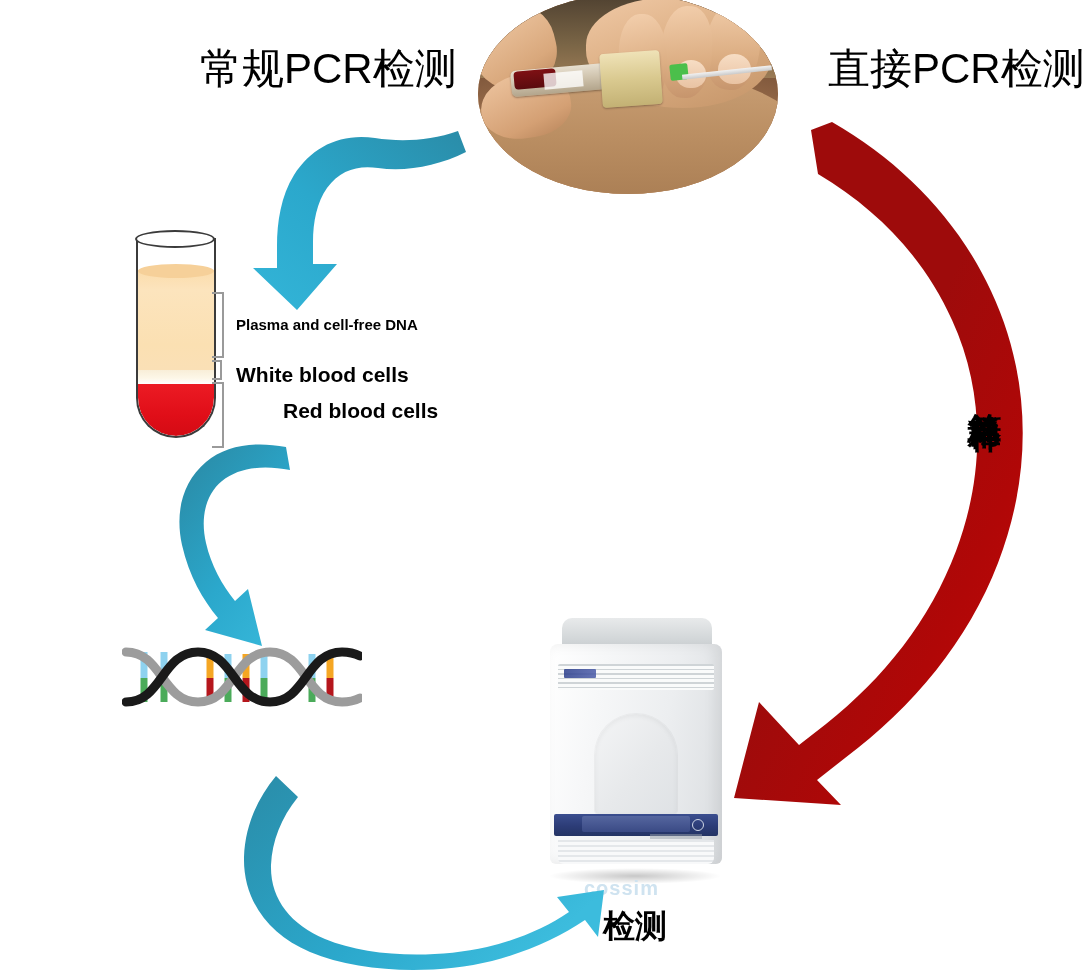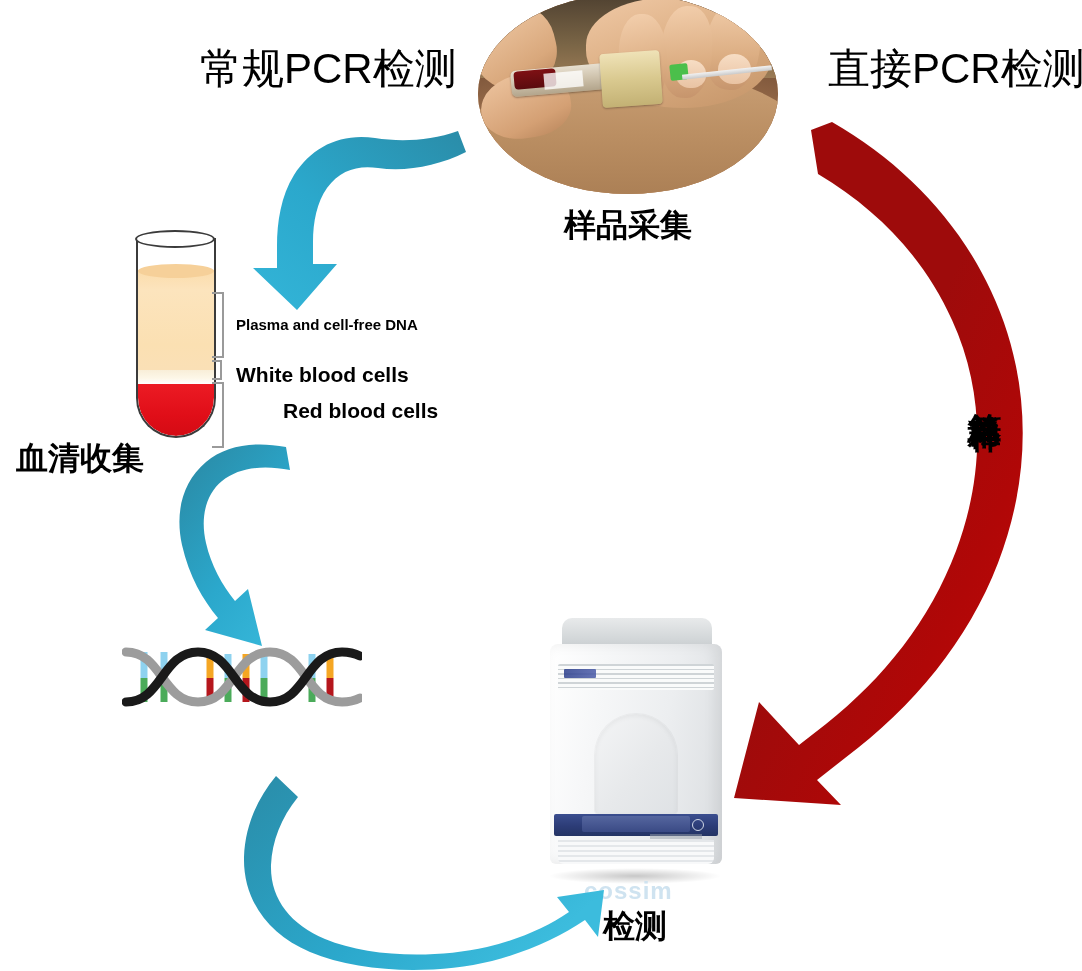--- a/index.html
+++ b/index.html
@@ -250,21 +250,21 @@
     position:absolute;left:18px;top:222px;width:156px;height:24px;
     background:repeating-linear-gradient(180deg,#e4e7ea 0px,#e4e7ea 2px,#f8f9fa 2px,#f8f9fa 5px);
     border-radius:0 0 6px 6px;
   }
   .m-model{
     position:absolute;left:110px;top:216px;width:52px;height:5px;
     background:#9aa2ab;opacity:.5;
   }
   #watermark{
     left:584px;top:877px;
-    font-size:24px;font-weight:bold;color:#cfe3f0;
+    font-size:20px;font-weight:bold;color:#cfe3f0;
     letter-spacing:1px;
   }
   #detect-label{
     left:540px;top:905px;width:190px;text-align:center;
     font-size:32px;font-weight:bold;color:#000;
   }
 
   
   #dilute-label{
     left:964px;top:385px;
@@ -301,41 +301,39 @@
       <div class="thumb-left"></div>
       <div class="thumb-left2"></div>
       <div class="tube-body"></div>
       <div class="tube-blood"></div>
       <div class="label-strip"></div>
       <div class="holder"></div>
       <div class="needle-hub"></div>
       <div class="needle"></div>
     </div>
   </div>
-  <div class="abs" id="sample-label">样品采集</div>
 
   <div class="abs" id="tube">
     <div class="glass">
       <div class="plasma"></div>
       <div class="plasma-top"></div>
       <div class="buffy"></div>
       <div class="rbc"></div>
     </div>
     <div class="rim"></div>
   </div>
 
   <div class="abs bracket" id="br-plasma"></div>
   <div class="abs bracket" id="br-wbc"></div>
   <div class="abs bracket" id="br-rbc"></div>
 
   <div class="tube-label" id="lbl-plasma">Plasma and cell-free DNA</div>
   <div class="tube-label" id="lbl-wbc">White blood cells</div>
   <div class="tube-label" id="lbl-rbc">Red blood cells</div>
 
-  <div class="abs" id="serum-label">血清收集</div>
 
   <div class="abs" id="dna">
     <svg width="240" height="78" viewBox="0 0 240 78">
 
       <g stroke-width="7" stroke-linecap="butt">
         <line x1="22" y1="14" x2="22" y2="40" stroke="#8ed2ef"></line>
         <line x1="22" y1="40" x2="22" y2="64" stroke="#4bab5a"></line>
         <line x1="42" y1="14" x2="42" y2="40" stroke="#8ed2ef"></line>
         <line x1="42" y1="40" x2="42" y2="64" stroke="#4bab5a"></line>
         <line x1="88" y1="16" x2="88" y2="40" stroke="#f5a623"></line>

